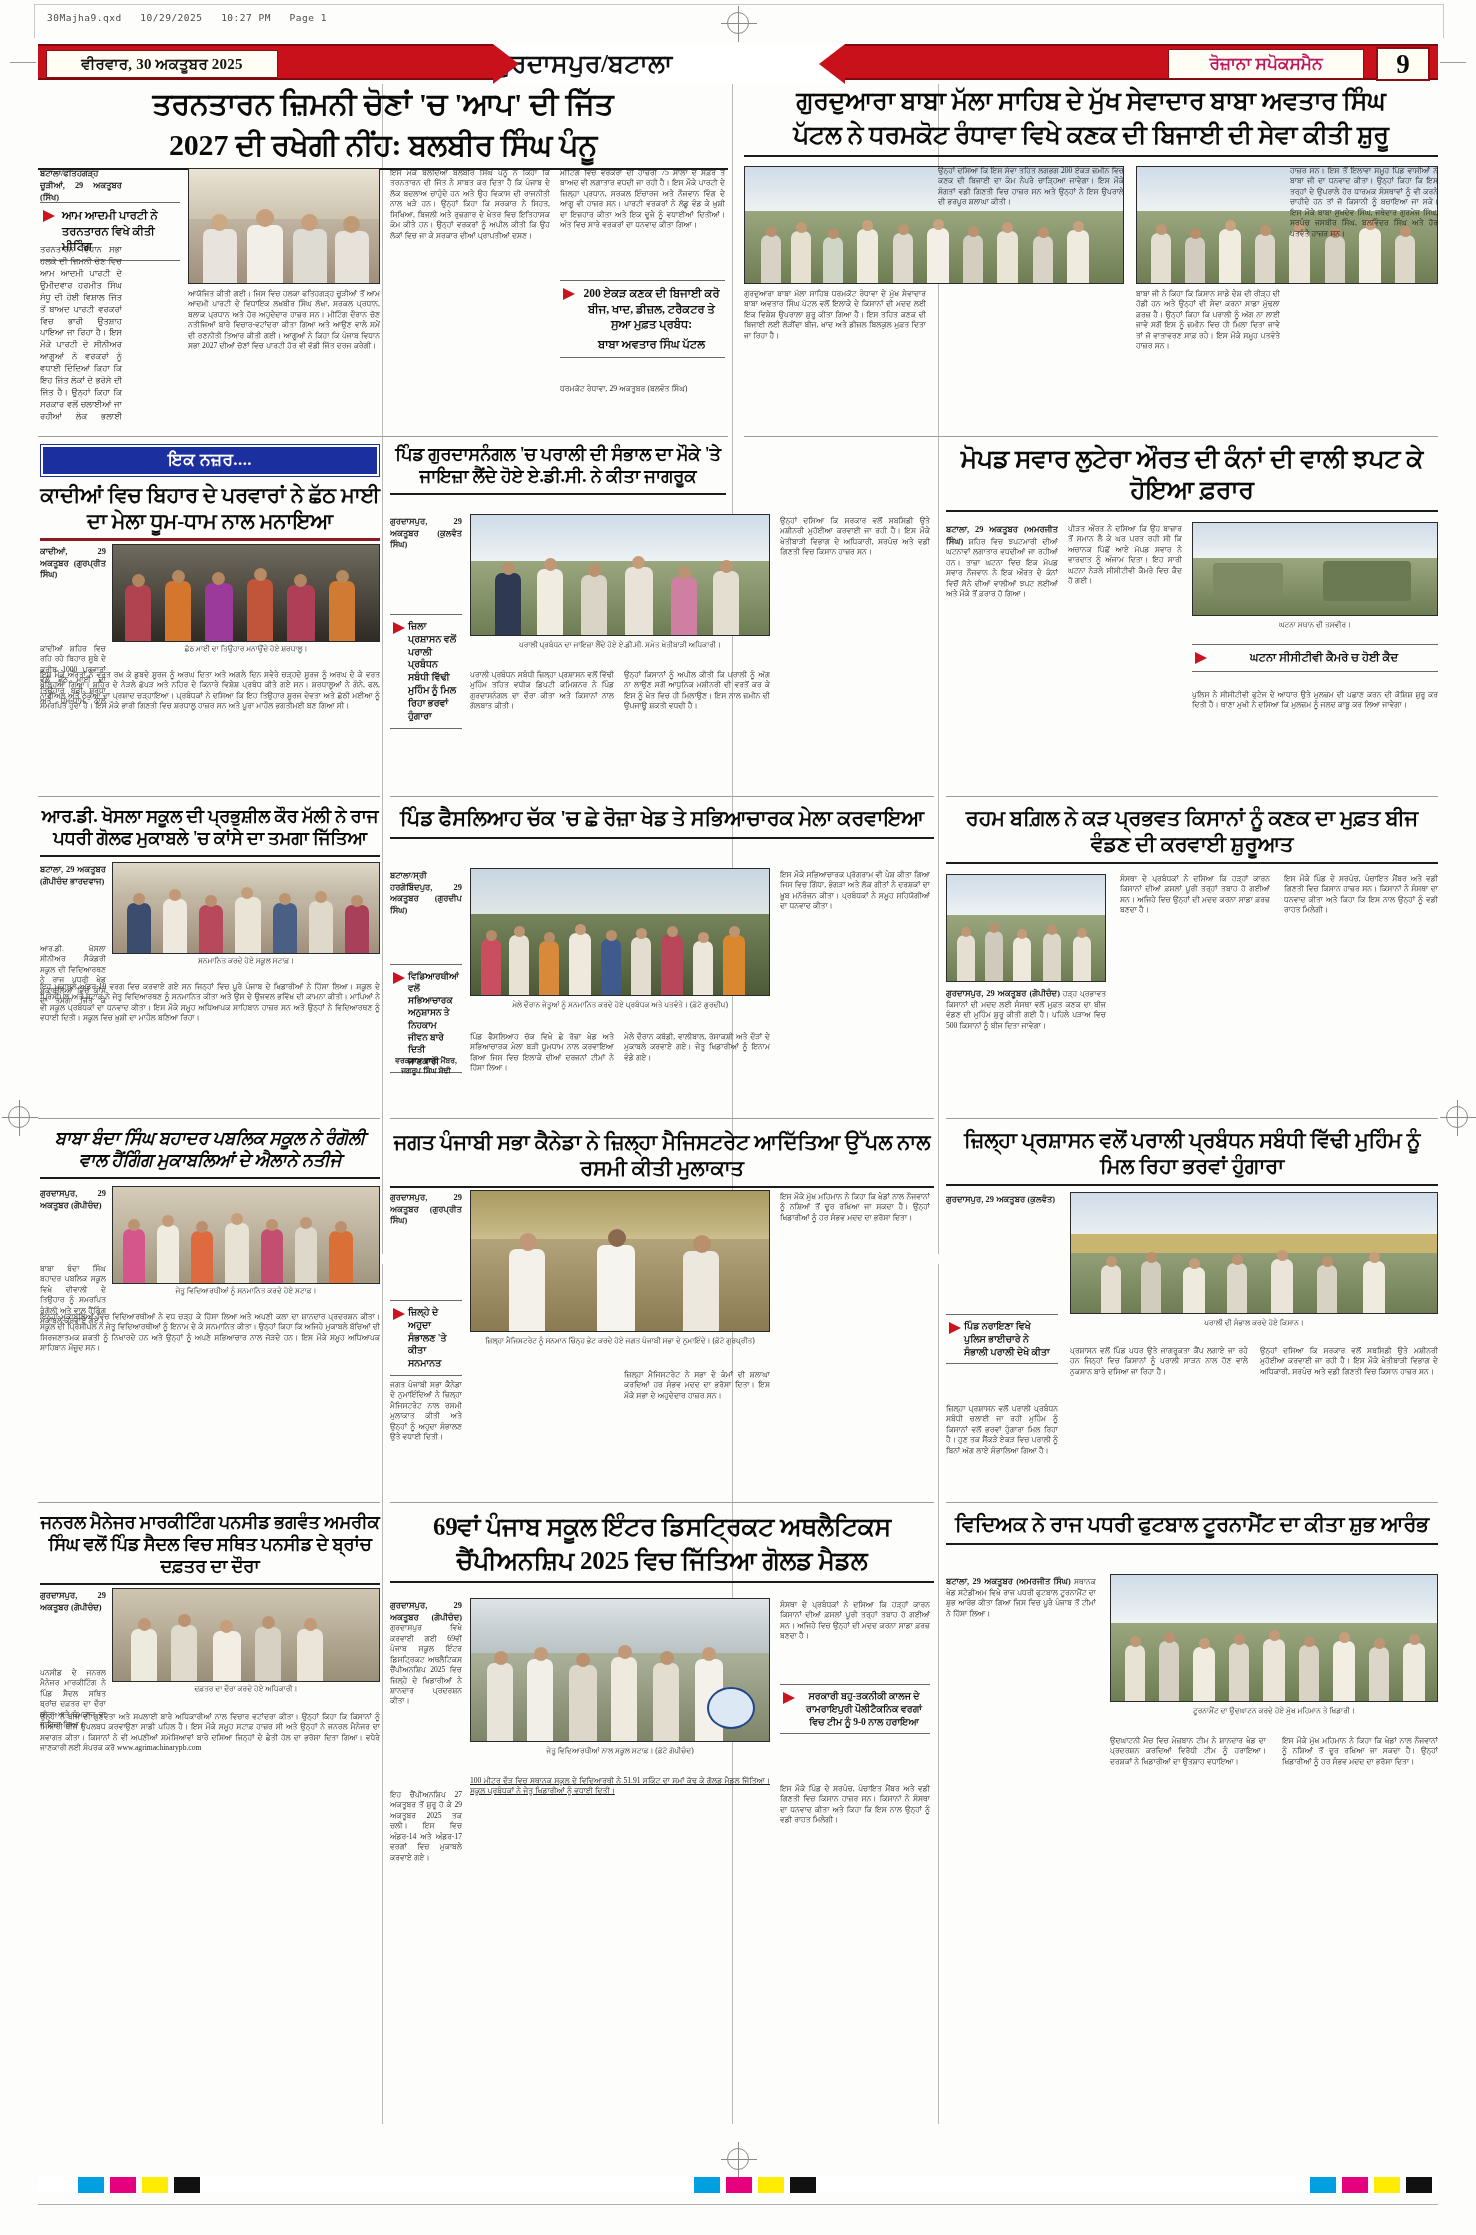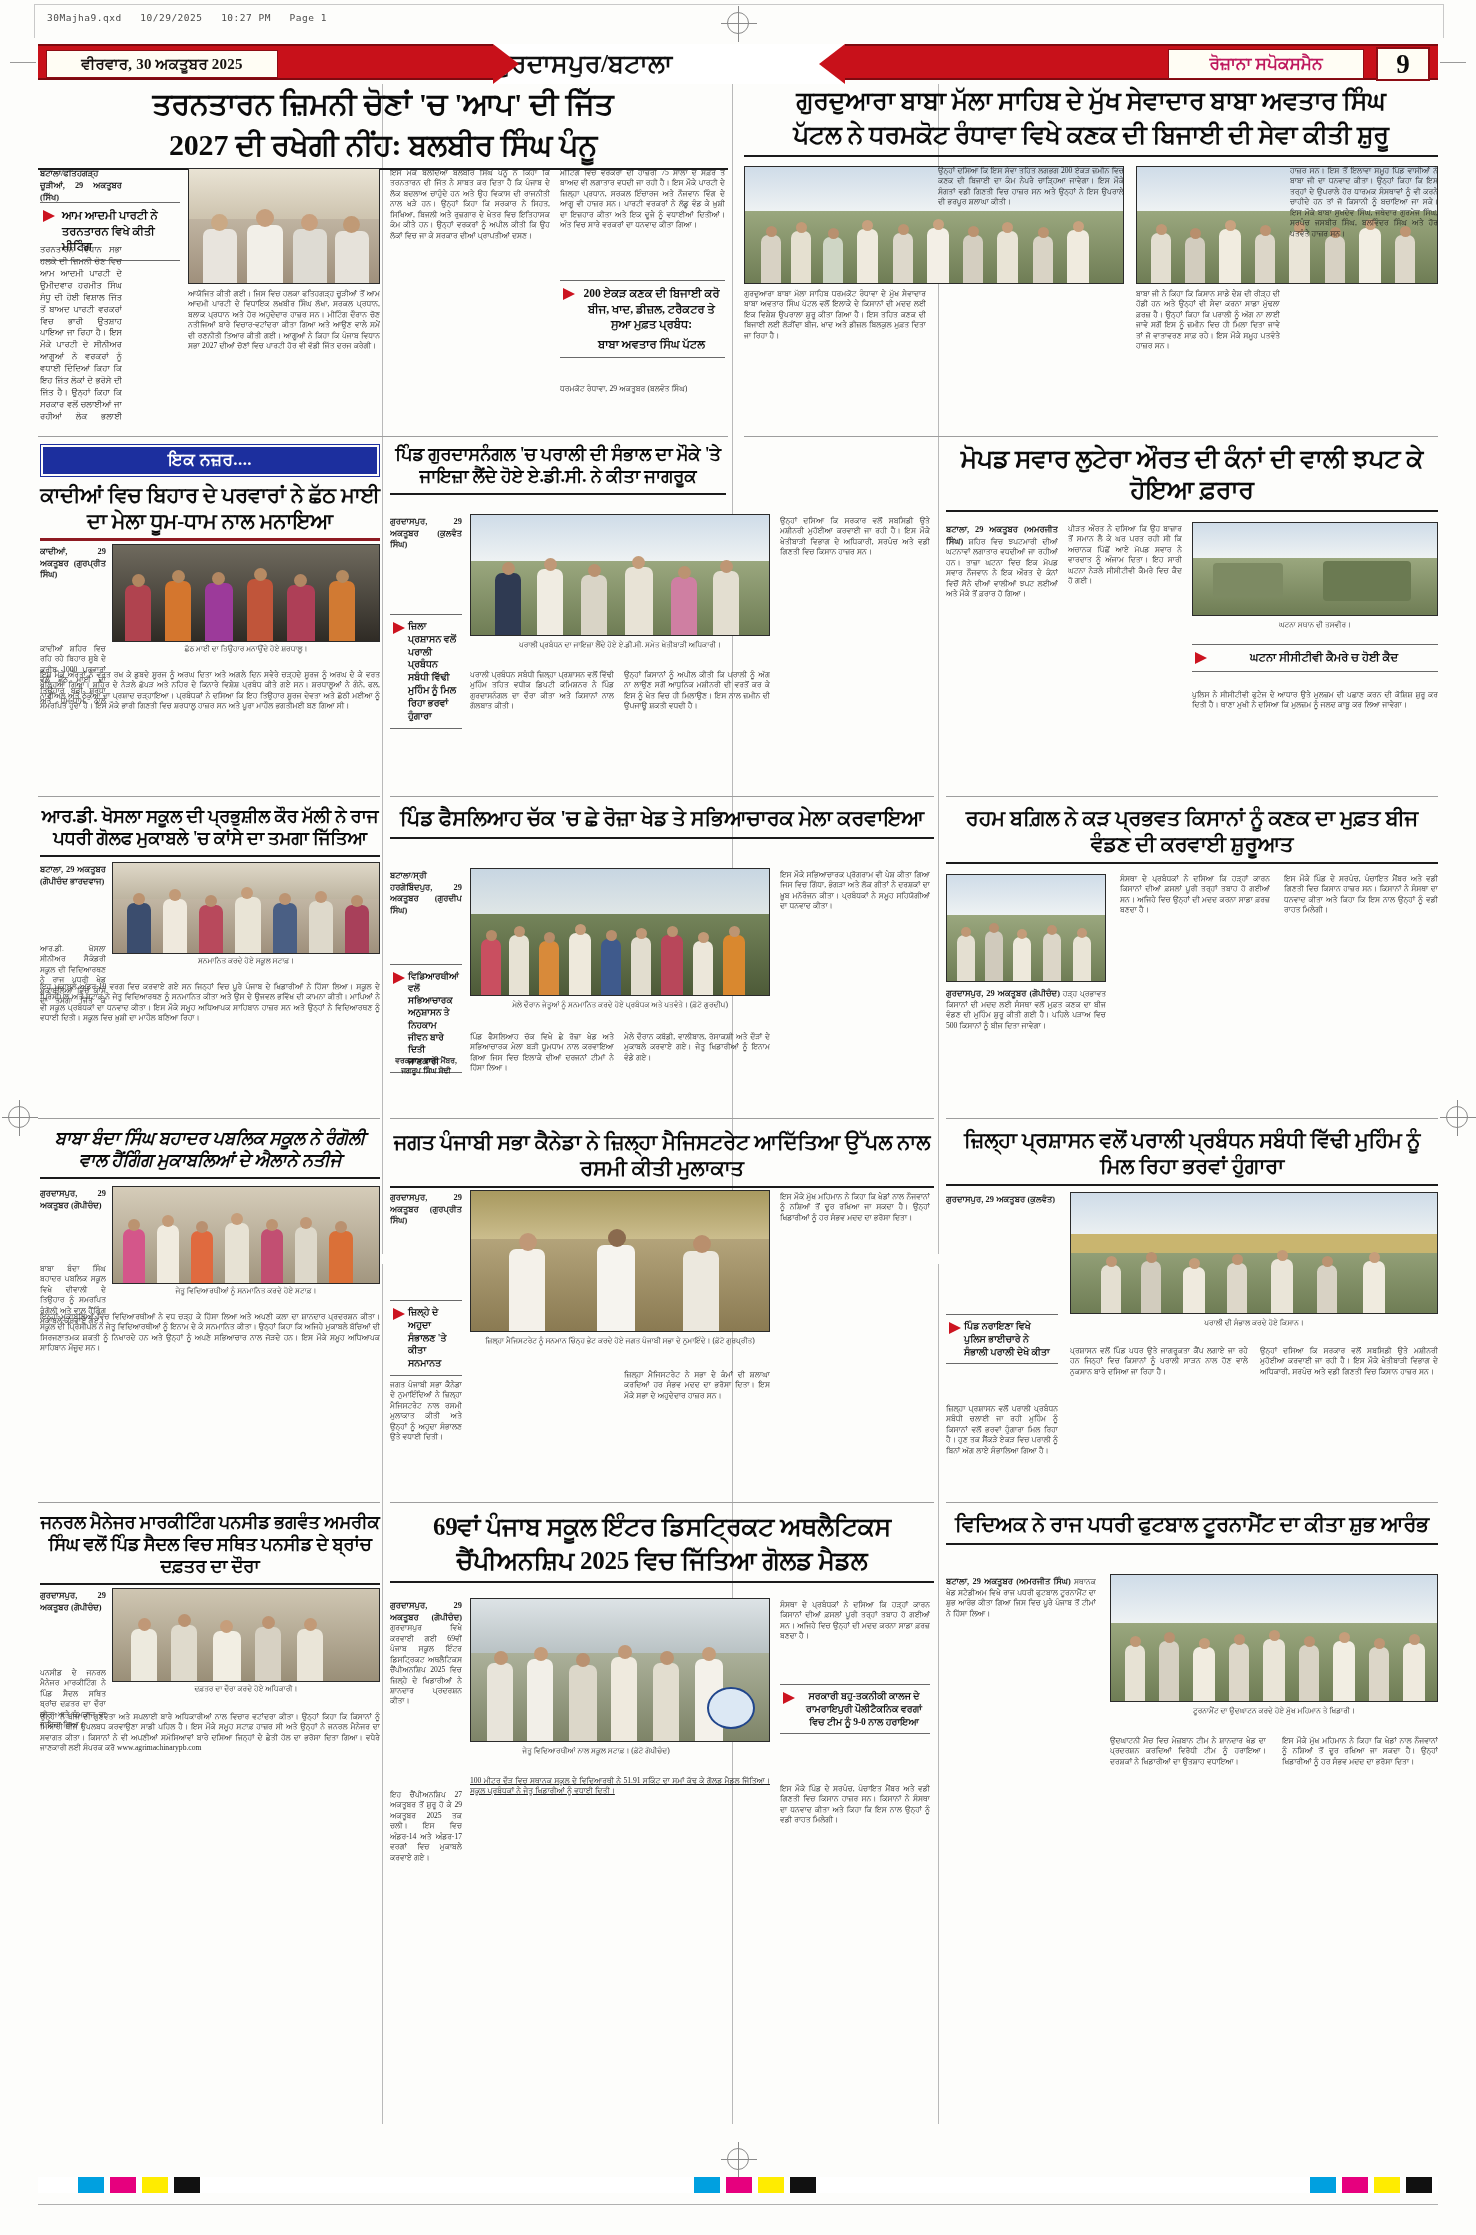--- a/index.html
+++ b/index.html
@@ -740,21 +740,21 @@
       <div class="fig" style="left:98px; width:28px; height:76px; background:#dcd7c9;"></div>
       <div class="head" style="left:105px; bottom:74px; width:14px; height:14px; background:#b99170;"></div>
       <div class="fig" style="left:140px; width:26px; height:84px; background:#efeade;"></div>
       <div class="head" style="left:147px; bottom:82px; width:14px; height:14px; background:#c19978;"></div>
       <div class="fig" style="left:182px; width:26px; height:78px; background:#e2ddcf;"></div>
       <div class="head" style="left:189px; bottom:76px; width:14px; height:14px; background:#bc9472;"></div>
       <div class="fig" style="left:224px; width:28px; height:82px; background:#f4f1ea;"></div>
       <div class="head" style="left:231px; bottom:80px; width:14px; height:14px; background:#c59d7a;"></div>
       <div style="position:absolute;right:14px;bottom:12px;width:48px;height:42px;border-radius:50%;background:#dce8f4;border:2px solid #21468c;"></div>
     </div>
-    <div class="cap" style="left:408px; top:1662px; width:300px;">ਜੇਤੂ ਵਿਦਿਆਰਥੀਆਂ ਨਾਲ ਸਕੂਲ ਸਟਾਫ਼। (ਫ਼ੋਟੋ ਗੋਪੀਚੰਦ)</div>
+    <div class="cap" style="left:432px; top:1662px; width:300px;">ਜੇਤੂ ਵਿਦਿਆਰਥੀਆਂ ਨਾਲ ਸਕੂਲ ਸਟਾਫ਼। (ਫ਼ੋਟੋ ਗੋਪੀਚੰਦ)</div>
     <div class="block body-txt tiny" style="left:432px; top:1692px; width:300px; height:236px;text-decoration:underline;">100 ਮੀਟਰ ਦੌੜ ਵਿਚ ਸਥਾਨਕ ਸਕੂਲ ਦੇ ਵਿਦਿਆਰਥੀ ਨੇ 51.91 ਸਕਿੰਟ ਦਾ ਸਮਾਂ ਕੱਢ ਕੇ ਗੋਲਡ ਮੈਡਲ ਜਿੱਤਿਆ। ਸਕੂਲ ਪ੍ਰਬੰਧਕਾਂ ਨੇ ਜੇਤੂ ਖਿਡਾਰੀਆਂ ਨੂੰ ਵਧਾਈ ਦਿਤੀ।</div>
 
     <div class="callout center" style="left:742px; top:1600px; width:150px;">
       <div class="arrow"></div>
       <div class="ctext" style="font-size:9.5px;">ਸਰਕਾਰੀ ਬਹੁ-ਤਕਨੀਕੀ ਕਾਲਜ ਦੇ ਰਾਮਰਾਇਪੁਰੀ ਪੌਲੀਟੈਕਨਿਕ ਵਰਗਾਂ ਵਿਚ ਟੀਮ ਨੂੰ 9-0 ਨਾਲ ਹਰਾਇਆ</div>
     </div>
     <div class="block body-txt tiny" style="left:742px; top:1516px; width:150px; height:78px;">ਸੰਸਥਾ ਦੇ ਪ੍ਰਬੰਧਕਾਂ ਨੇ ਦਸਿਆ ਕਿ ਹੜ੍ਹਾਂ ਕਾਰਨ ਕਿਸਾਨਾਂ ਦੀਆਂ ਫ਼ਸਲਾਂ ਪੂਰੀ ਤਰ੍ਹਾਂ ਤਬਾਹ ਹੋ ਗਈਆਂ ਸਨ। ਅਜਿਹੇ ਵਿਚ ਉਨ੍ਹਾਂ ਦੀ ਮਦਦ ਕਰਨਾ ਸਾਡਾ ਫ਼ਰਜ਼ ਬਣਦਾ ਹੈ।</div>
     <div class="block body-txt tiny" style="left:742px; top:1700px; width:150px; height:228px;">ਇਸ ਮੌਕੇ ਪਿੰਡ ਦੇ ਸਰਪੰਚ, ਪੰਚਾਇਤ ਮੈਂਬਰ ਅਤੇ ਵਡੀ ਗਿਣਤੀ ਵਿਚ ਕਿਸਾਨ ਹਾਜ਼ਰ ਸਨ। ਕਿਸਾਨਾਂ ਨੇ ਸੰਸਥਾ ਦਾ ਧਨਵਾਦ ਕੀਤਾ ਅਤੇ ਕਿਹਾ ਕਿ ਇਸ ਨਾਲ ਉਨ੍ਹਾਂ ਨੂੰ ਵਡੀ ਰਾਹਤ ਮਿਲੇਗੀ।</div>
 
     <div class="block" style="left:908px; top:1428px; width:492px;">

